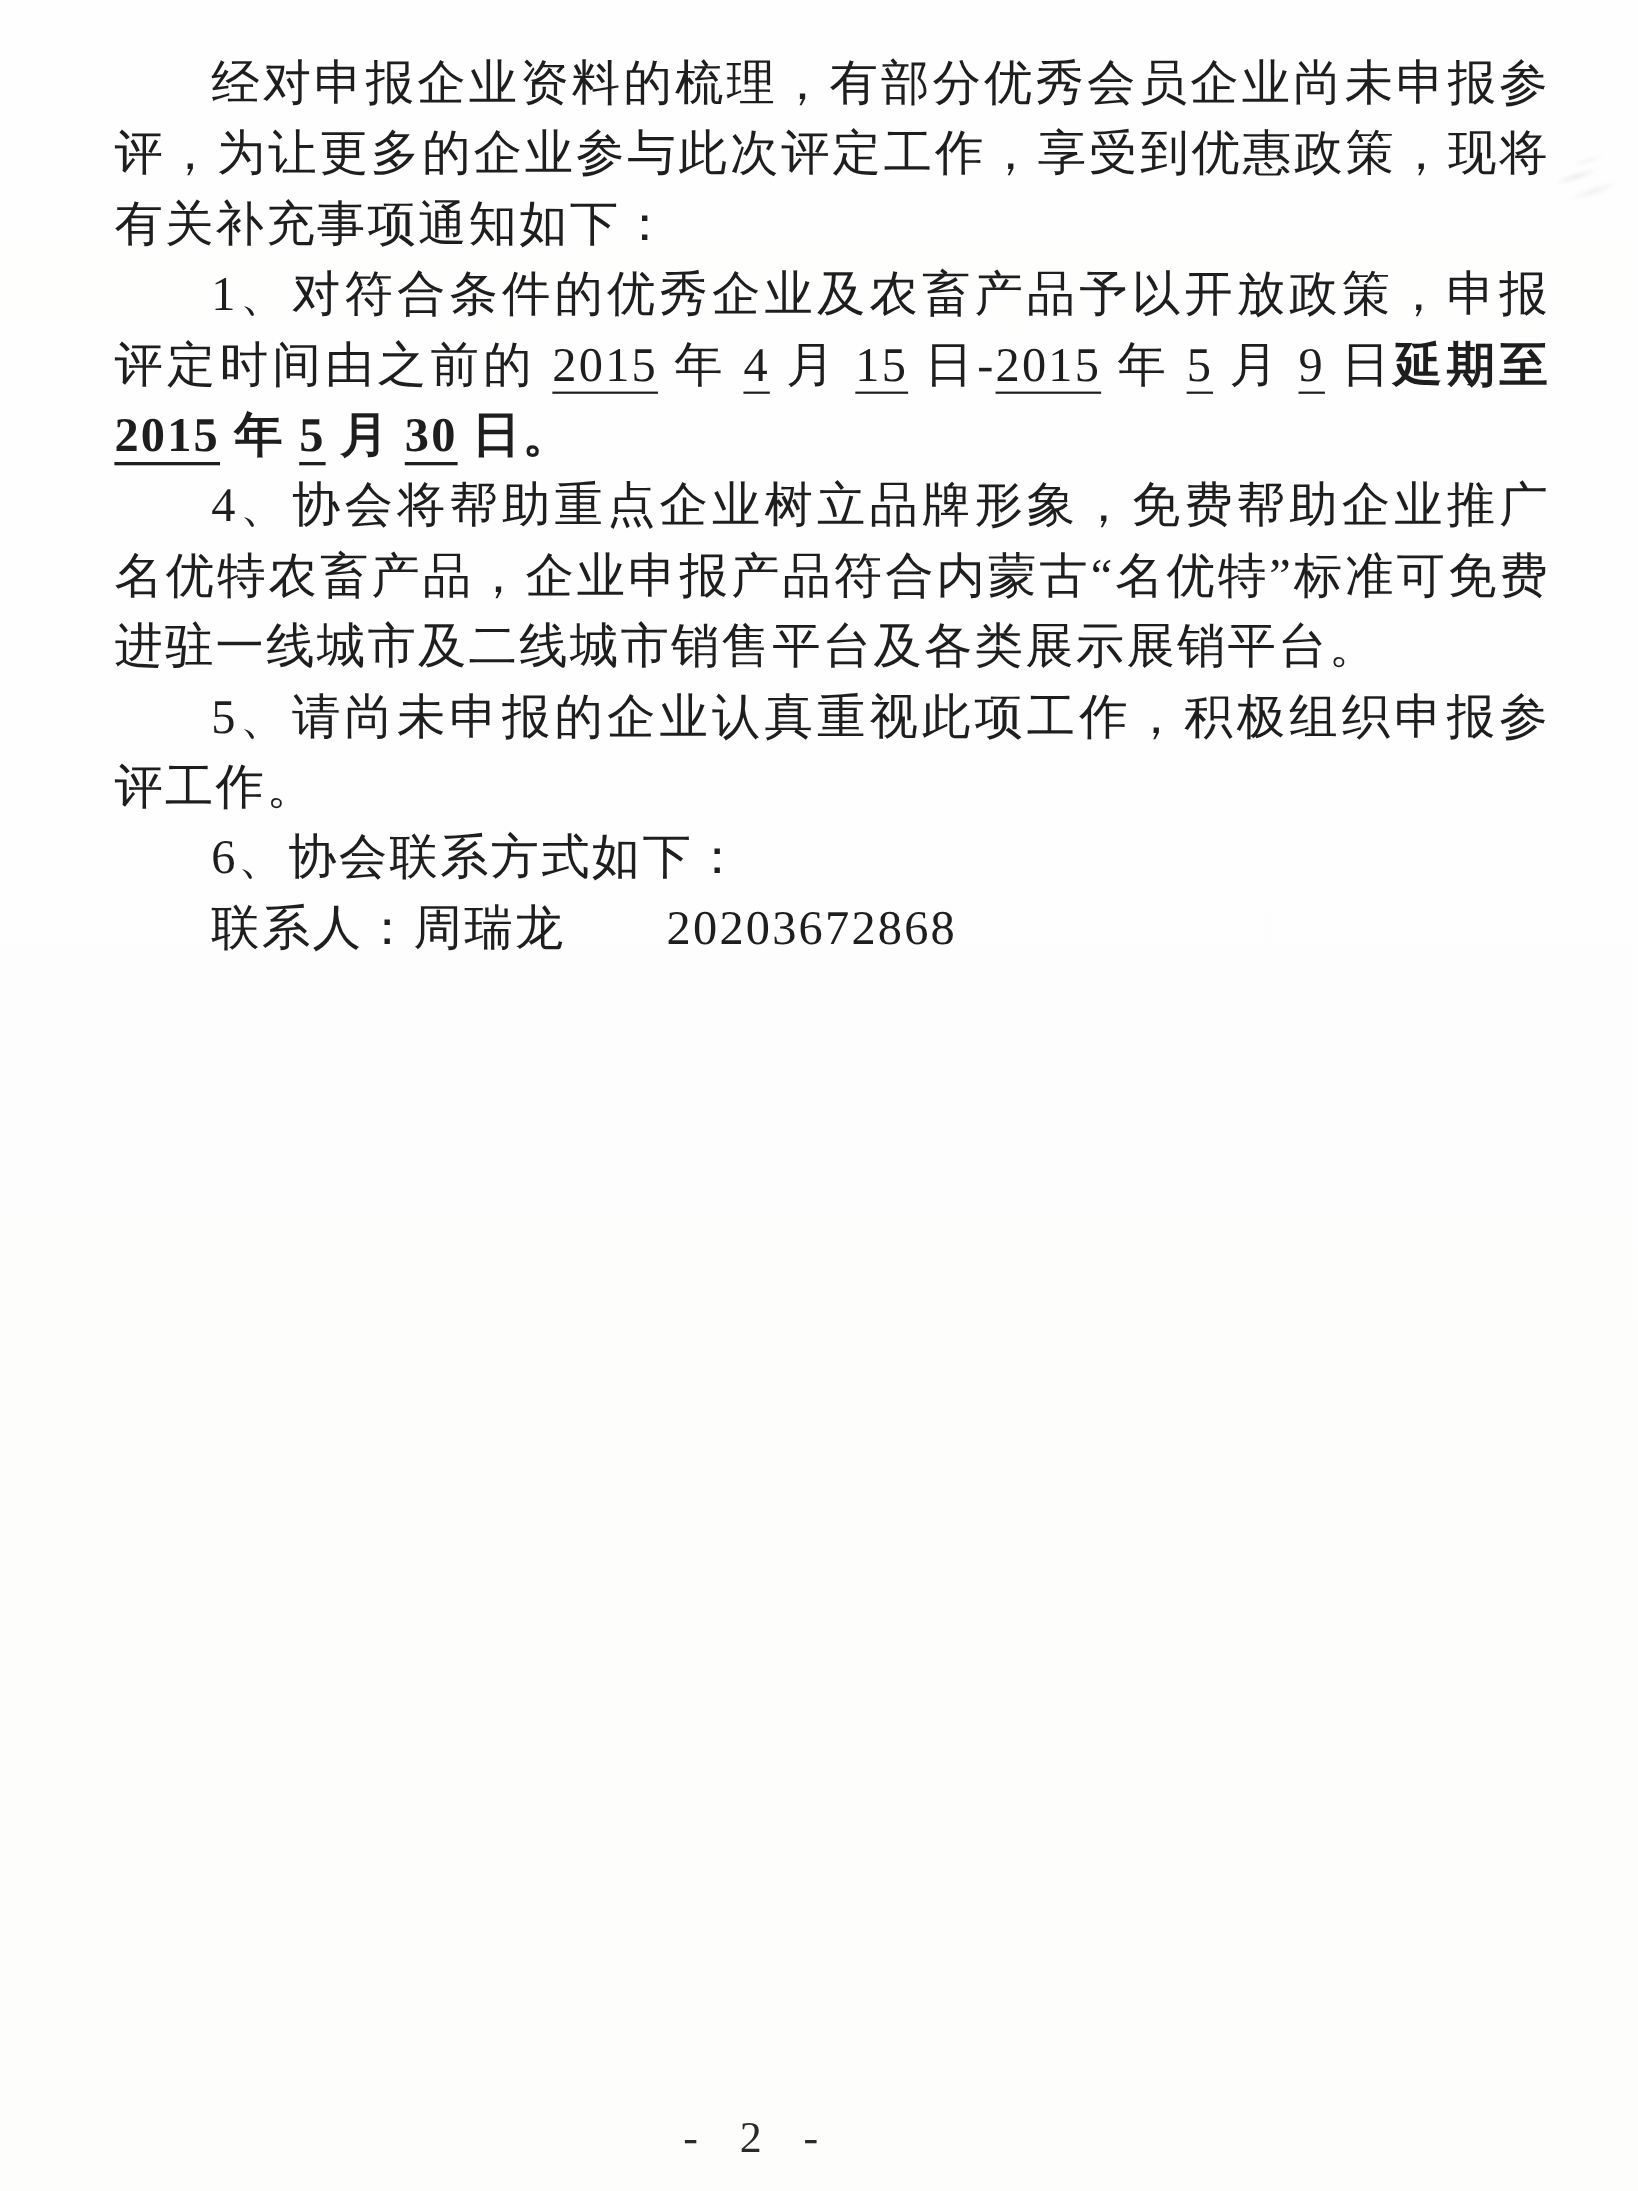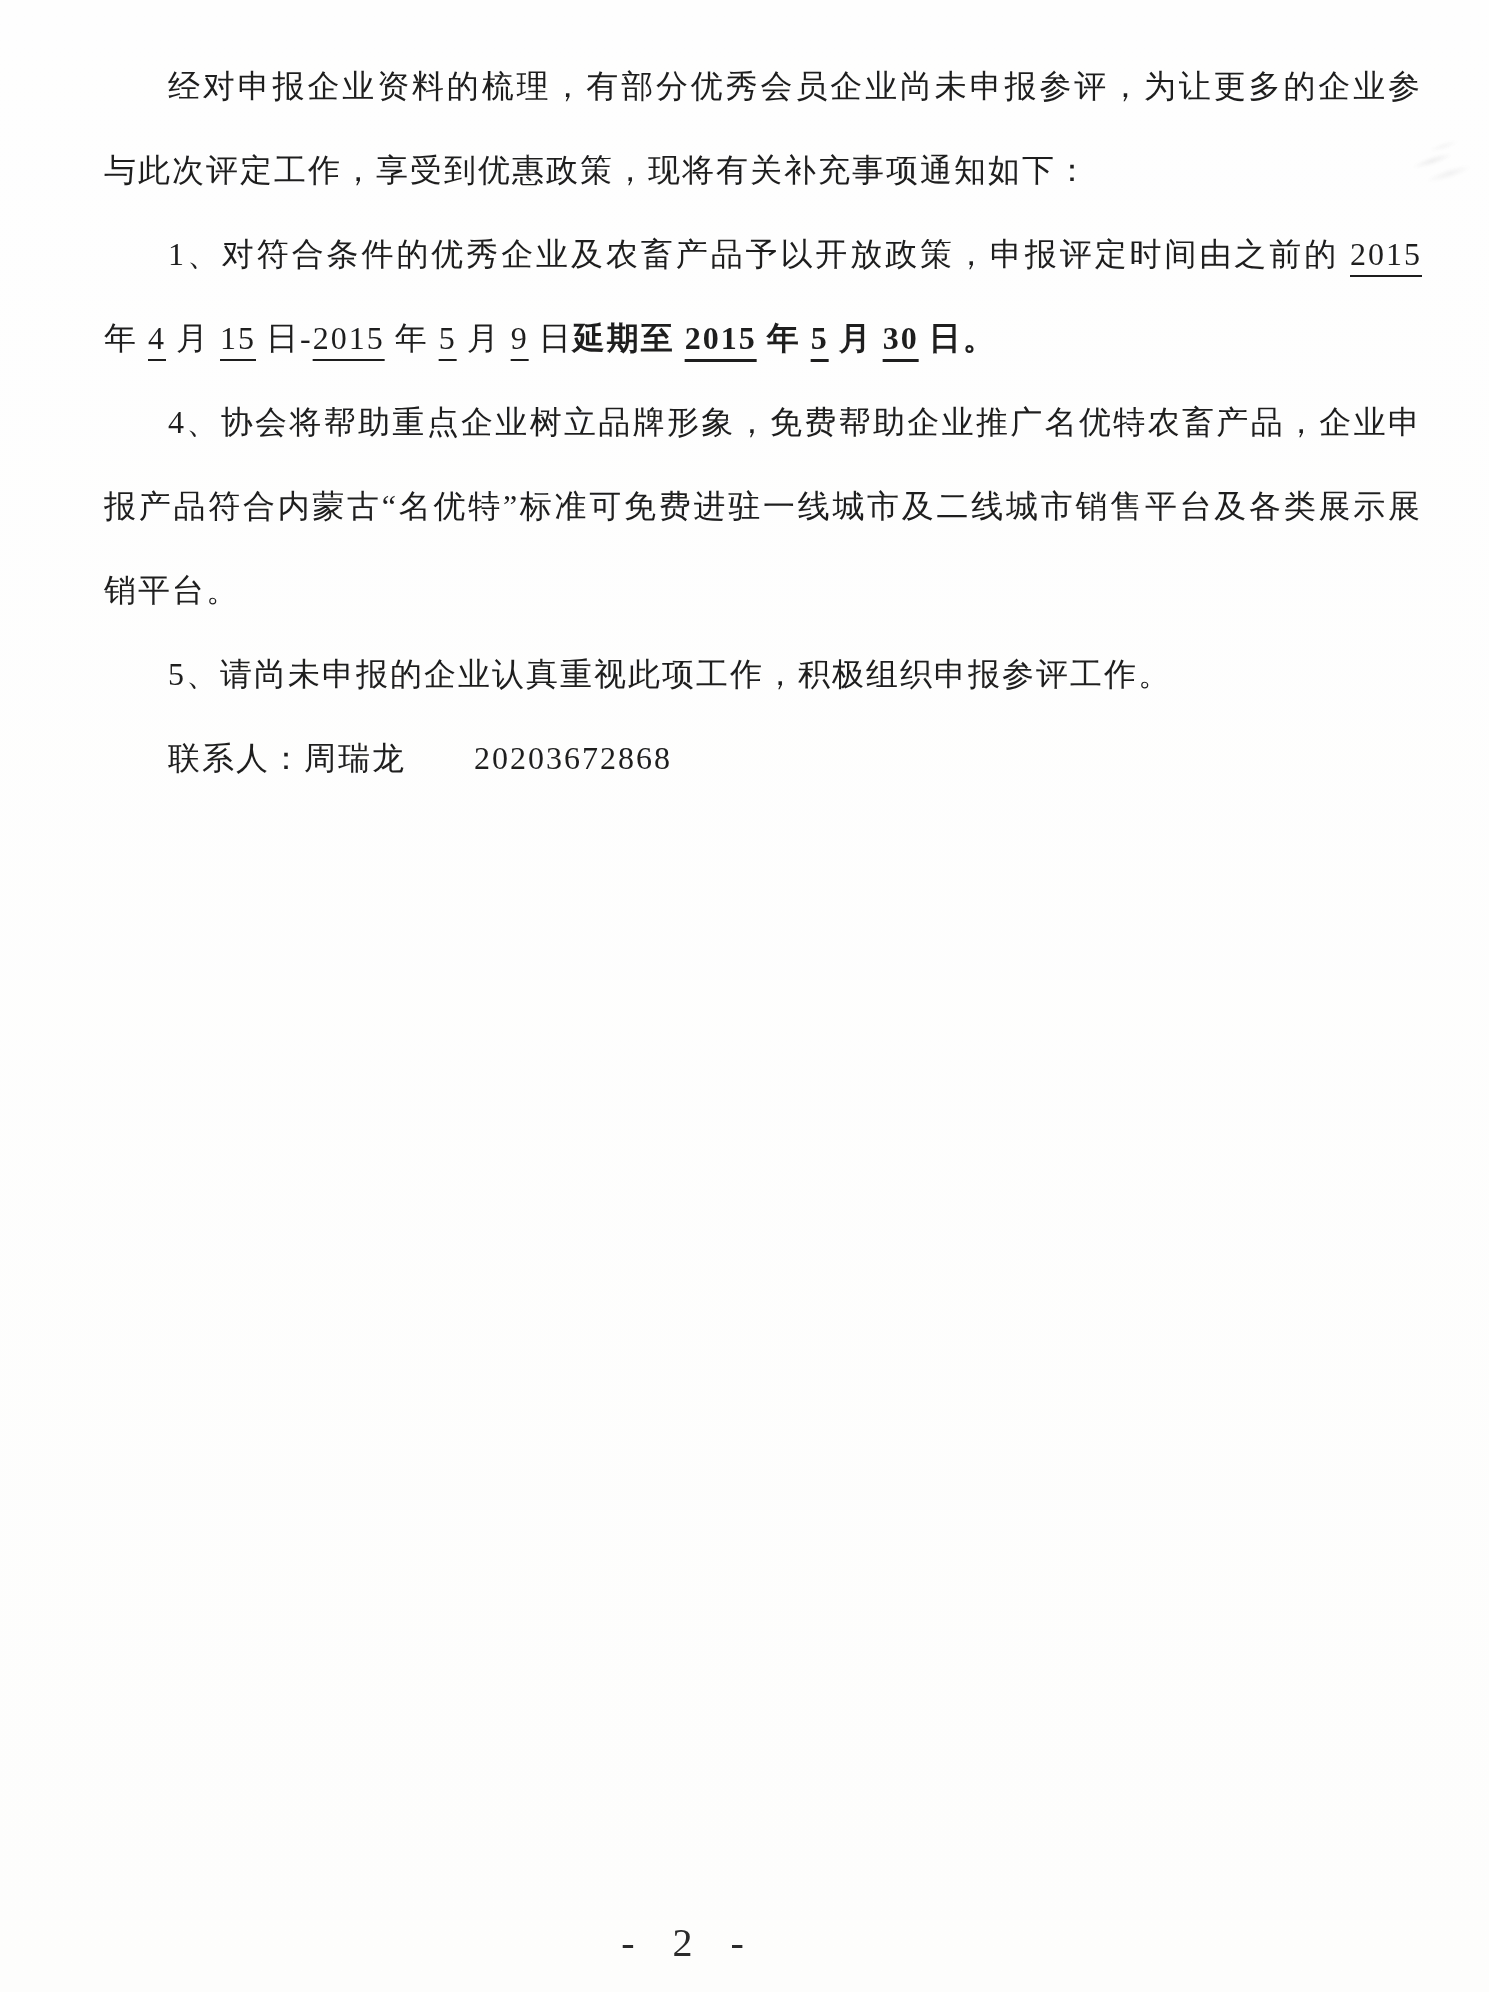--- a/index.html
+++ b/index.html
@@ -9,24 +9,24 @@
     font-family: "Liberation Serif", "DejaVu Serif", serif;
     position: relative;
     overflow: hidden;
   }
   #page {
     position: absolute; inset: 0;
     background: linear-gradient(180deg, #fefefe 0%, #fdfdfc 100%);
   }
   .content {
     position: absolute;
-    left: 104px; right: 67px; top: 44px;
+    left: 104px; right: 80px; top: 44px;
     color: #1e1e1e;
-    font-size: 32px;
-    line-height: 84px;
+    font-size: 44px;
+    line-height: 64px;
     letter-spacing: 2px;
     text-align: justify;
     text-justify: inter-ideograph;
   }
   .content p {
     margin: 0;
     text-indent: 2em;
   }
   .u  { text-decoration: underline; text-underline-offset: 10px; text-decoration-thickness: 2px; }
   .b  { font-weight: bold; margin-top: 20px; }
@@ -65,20 +65,21 @@
     <p><span>经对申报企业资料的梳理，有部分优秀会员企业尚未申报参评，为让更多的企业参与此次评定工作，享受到优惠政策，现将有关补充事项通知如下：</span></p>
 
     <p><span>1、对符合条件的优秀企业及农畜产品予以开放政策，申报评定时间由之前的 </span><span class="u">2015</span><span> 年 </span><span class="u">4</span><span> 月 </span><span class="u">15</span><span> 日-</span><span class="u">2015</span><span> 年 </span><span class="u">5</span><span> 月 </span><span class="u">9</span><span> 日</span><span class="b">延期至 </span><span class="bu">2015</span><span class="b"> 年 </span><span class="bu">5</span><span class="b"> 月 </span><span class="bu">30</span><span class="b"> 日。</span></p>
 
 
 
     <p><span>4、协会将帮助重点企业树立品牌形象，免费帮助企业推广名优特农畜产品，企业申报产品符合内蒙古“名优特”标准可免费进驻一线城市及二线城市销售平台及各类展示展销平台。</span></p>
 
     <p><span>5、请尚未申报的企业认真重视此项工作，积极组织申报参评工作。</span></p>
 
+    <p><span>6、协会联系方式如下：</span></p>
 
     <p><span>联系人：周瑞龙　　20203672868</span></p>
 
   </div>
 
   <div class="footer">- 2 -</div>
 
 </div>
 
 </body></html>

